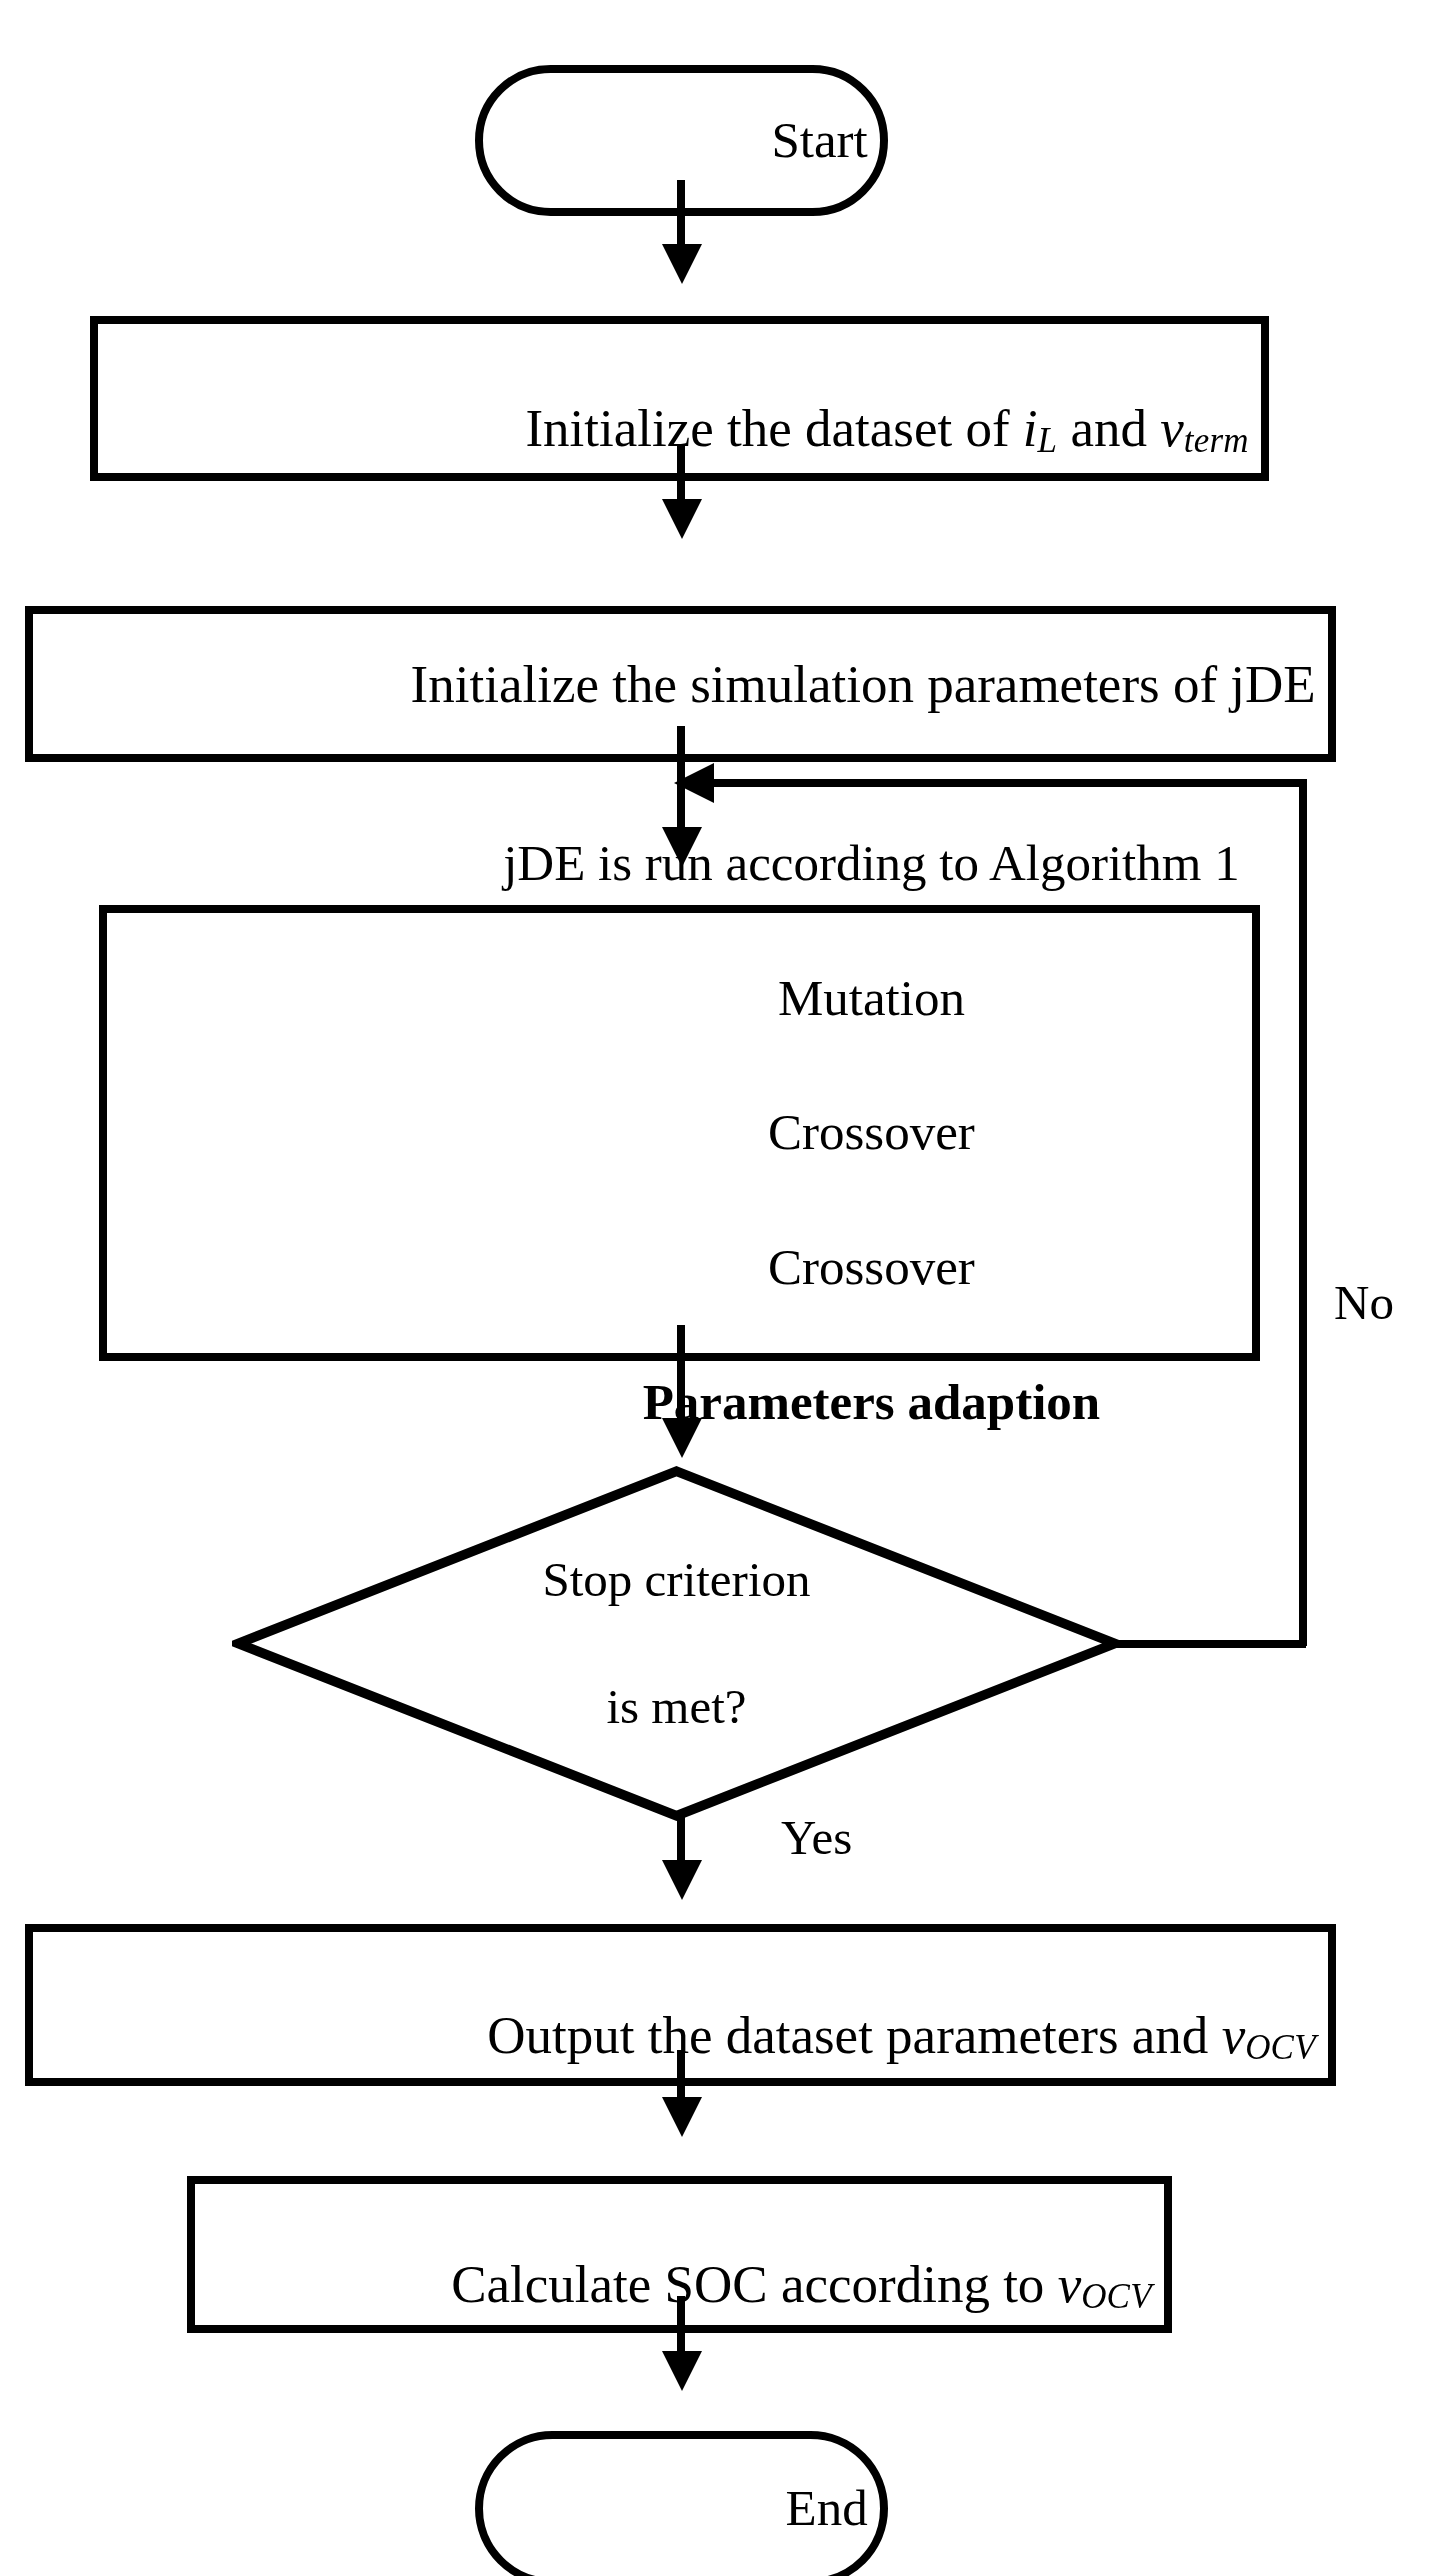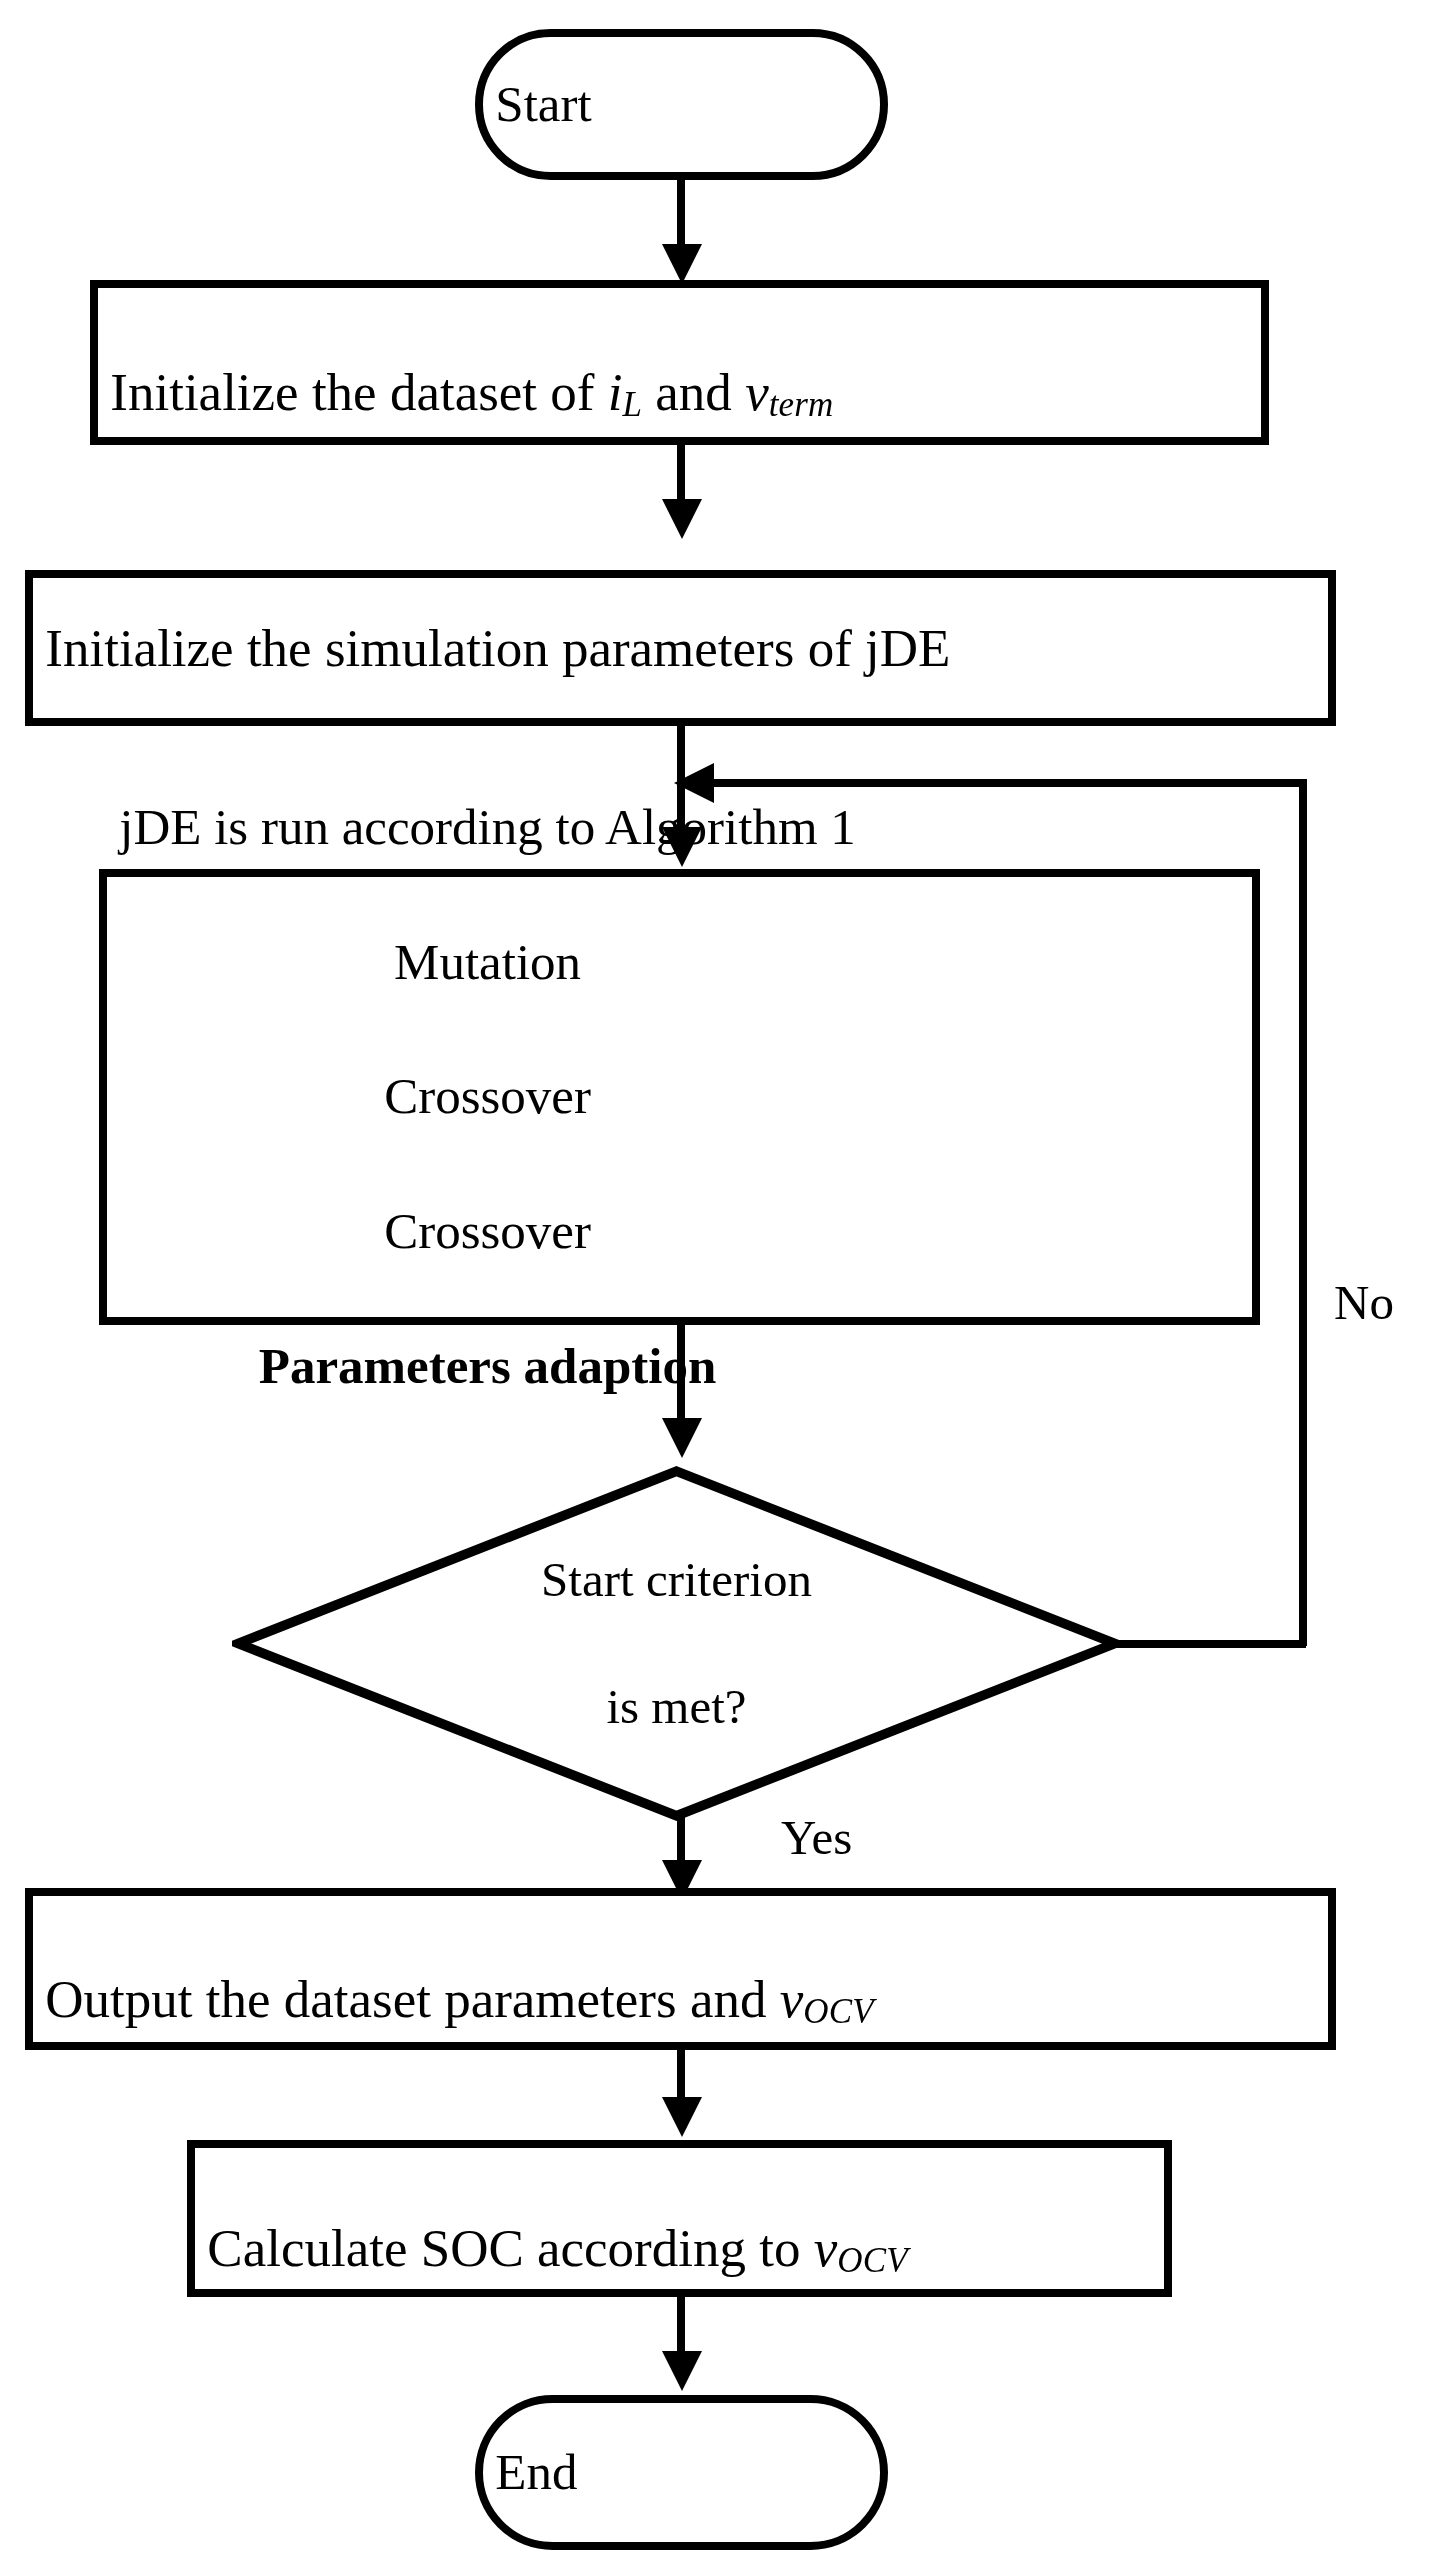--- a/index.html
+++ b/index.html
@@ -19,22 +19,23 @@
     background: #ffffff;
     overflow: hidden;
   }
   
   .node {
     position: absolute;
     box-sizing: border-box;
     background: #ffffff;
     display: flex;
     align-items: center;
-    justify-content: flex-start;
+    justify-content: flex-end;
     text-align: center;
+    margin-top: 36px;
   }
   .node-process {
     border: 8px solid #000000;
   }
   .node-terminal {
     border: 8px solid #000000;
     border-radius: 879px;
   }
   .node-label {
     display: block;
@@ -156,21 +157,21 @@
 
   <div class="conn conn-v" style="left:677px; top:1325px; height:97px;"></div>
   <div class="arrowhead-down" style="left:662px; top:1418px;"></div>
 
   <div class="diamond-wrap" style="left:232px; top:1466px; width:889px; height:355px;">
     <svg width="889" height="355" viewBox="0 0 1010 404" aria-hidden="true">
       <polygon points="505,6 1004,202 505,398 6,202" fill="#ffffff" stroke="#000000" stroke-width="11" stroke-linejoin="miter"></polygon>
     </svg>
     <div class="diamond-text">
       <span class="node-label f-dia">
-        <span style="display:block;">Start criterion</span>
+        <span style="display:block;">Stop criterion</span>
         <span style="display:block;">is met?</span>
       </span>
     </div>
   </div>
 
   <div class="conn conn-v" style="left:677px; top:1811px; height:53px;"></div>
   <div class="arrowhead-down" style="left:662px; top:1860px;"></div>
 
   <div class="edge-label f-edge" style="left:781px; top:1809px;">Yes</div>
 

